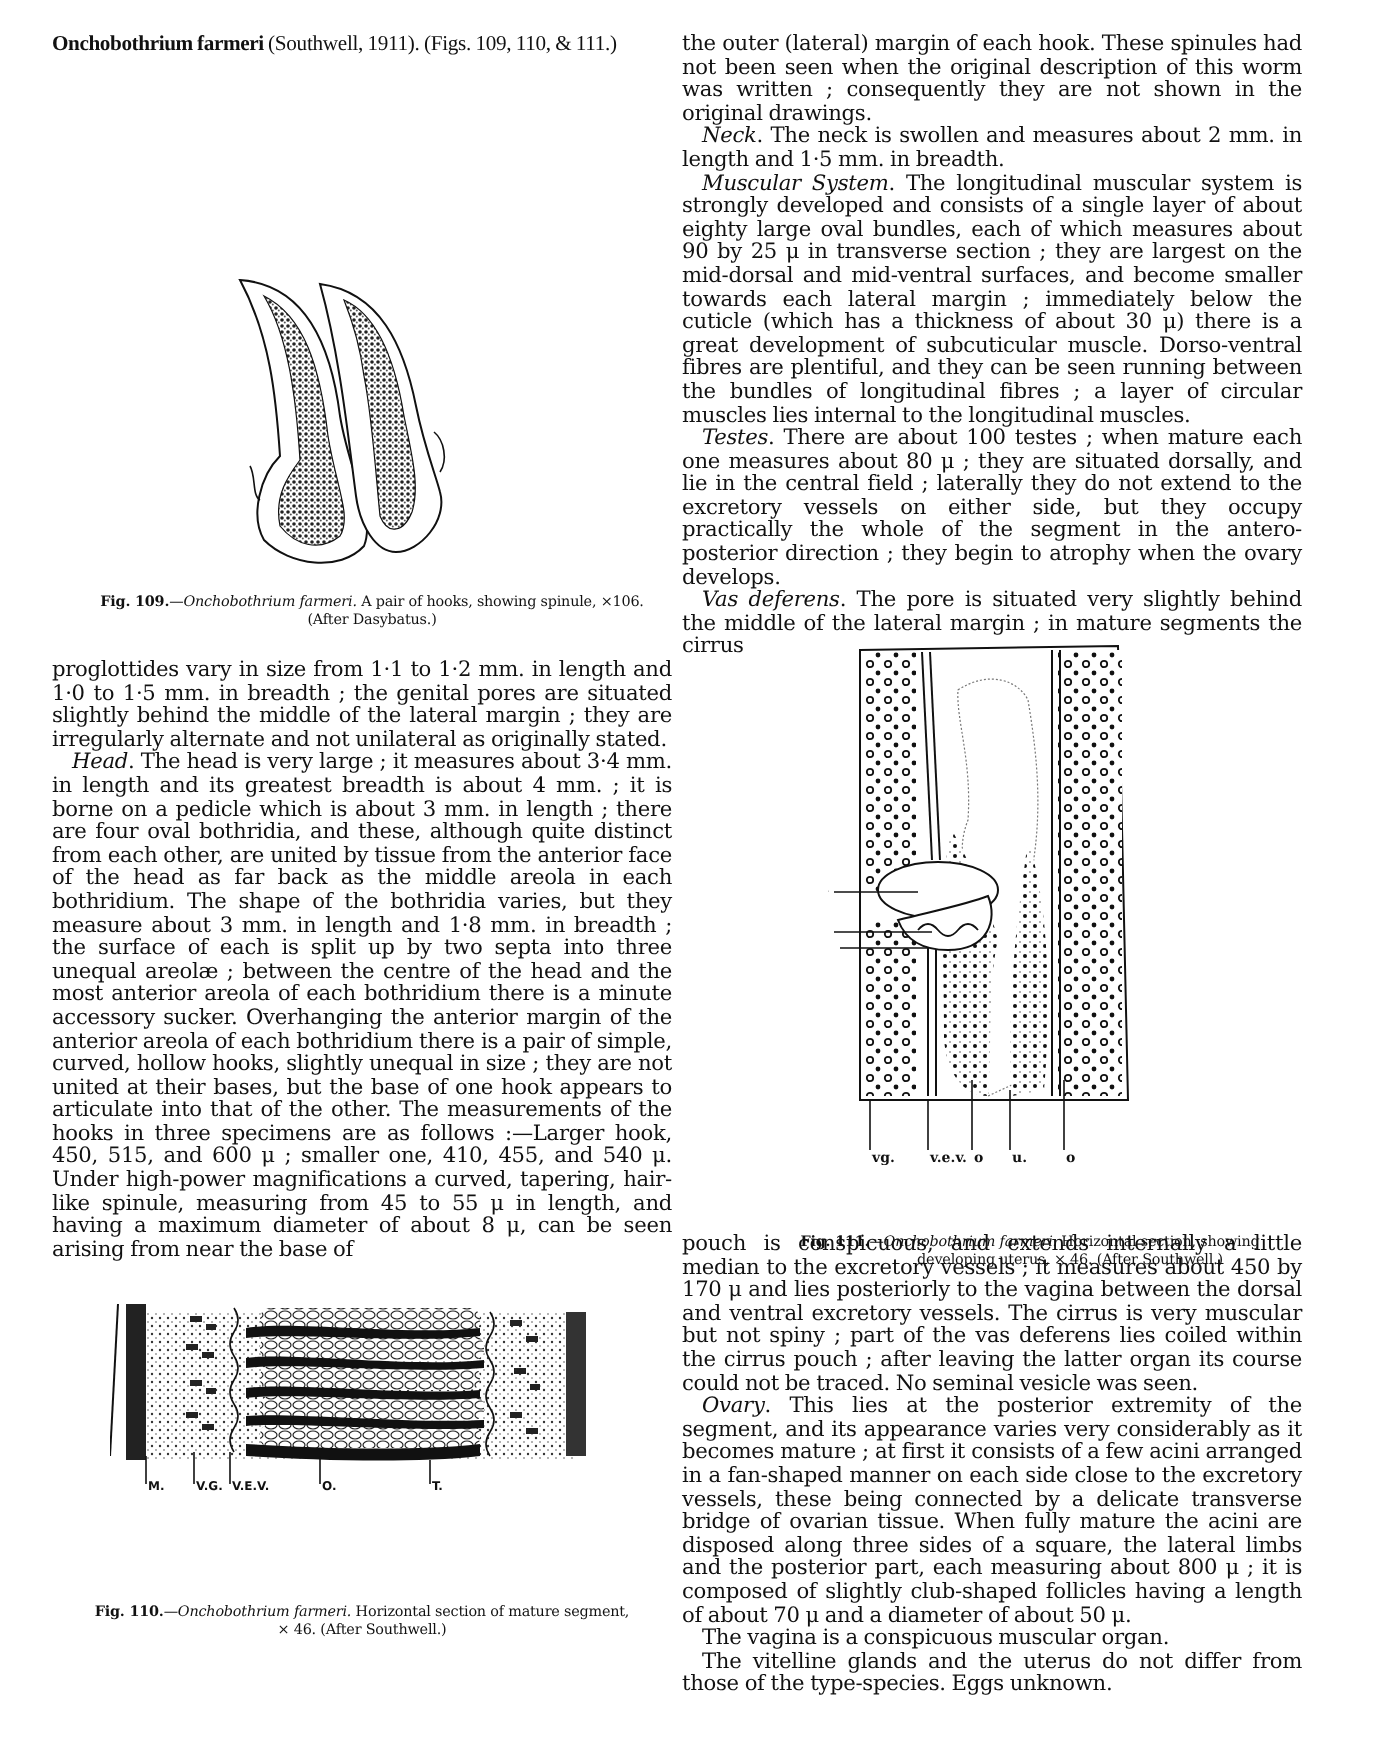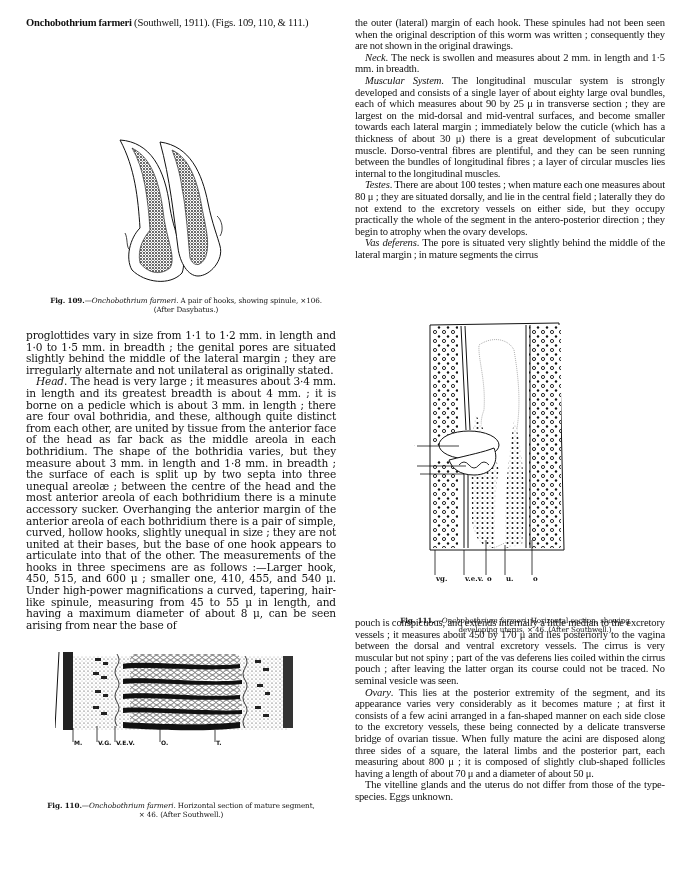--- a/index.html
+++ b/index.html
@@ -3,21 +3,21 @@
   <meta charset="utf-8">
   <style>
     html, body { margin: 0; padding: 0; background: #ffffff; }
     body {
       width: 688px; height: 874px; position: relative; overflow: hidden;
       font-family: "DejaVu Serif", "Liberation Serif", serif;
       color: #111;
     }
     .col { position: absolute; top: 0; }
     .col-left { left: 26px; width: 310px; }
-    .col-right { left: 355px; width: 310px; font-family: Liberation Serif, serif; }
+    .col-right { left: 341px; width: 310px; }
     .p {
       font-size: 10.6px; line-height: 11.6px; text-align: justify;
       margin: 0; letter-spacing: -0.15px; word-spacing: -0.3px;
     }
     .indent { text-indent: 10px; }
     .hang { padding-left: 26px; text-indent: -26px; }
     .title { font-size: 10.6px; line-height: 11.6px; }
     .title b { font-weight: bold; letter-spacing: -0.2px; }
     .syn { font-size: 9px; line-height: 12px; margin: 4px 0 1px 4px; }
     i, .it { font-style: italic; }
@@ -211,14 +211,15 @@
   <p class="caption" style="padding-left:40px; text-indent:-40px; text-align:center;margin-top:22px;">
     <b>Fig. 111.</b><span class="it">—Onchobothrium farmeri.</span><span>   Horizontal section, showing developing uterus, × 46.   (After Southwell.)</span>
   </p>
 </div>
 
 <div class="col col-right" style="top:617px;">
   <p class="p">pouch is conspicuous, and extends internally a little median to the excretory vessels ;  it measures about 450 by 170 μ and lies posteriorly to the vagina between the dorsal and ventral excretory vessels.  The cirrus is very muscular but not spiny ;  part of the vas deferens lies coiled within the cirrus pouch ;  after leaving the latter organ its course could not be traced.   No seminal vesicle was seen.</p>
   <p class="p indent">
     <span class="it">Ovary</span><span>. This lies at the posterior extremity of the segment, and its appearance varies very considerably as it becomes mature ;  at first it consists of a few acini arranged in a fan-shaped manner on each side close to the excretory vessels, these being connected by a delicate transverse bridge of ovarian tissue.  When fully mature the acini are disposed along three sides of a square, the lateral limbs and the posterior part, each measuring about 800 μ ;  it is composed of slightly club-shaped follicles having a length of about 70 μ and a diameter of about 50 μ.</span>
   </p>
+  <p class="p indent">The vagina is a conspicuous muscular organ.</p>
   <p class="p indent">The vitelline glands and the uterus do not differ from those of the type-species.   Eggs unknown.</p>
 </div>
 
 </body></html>

